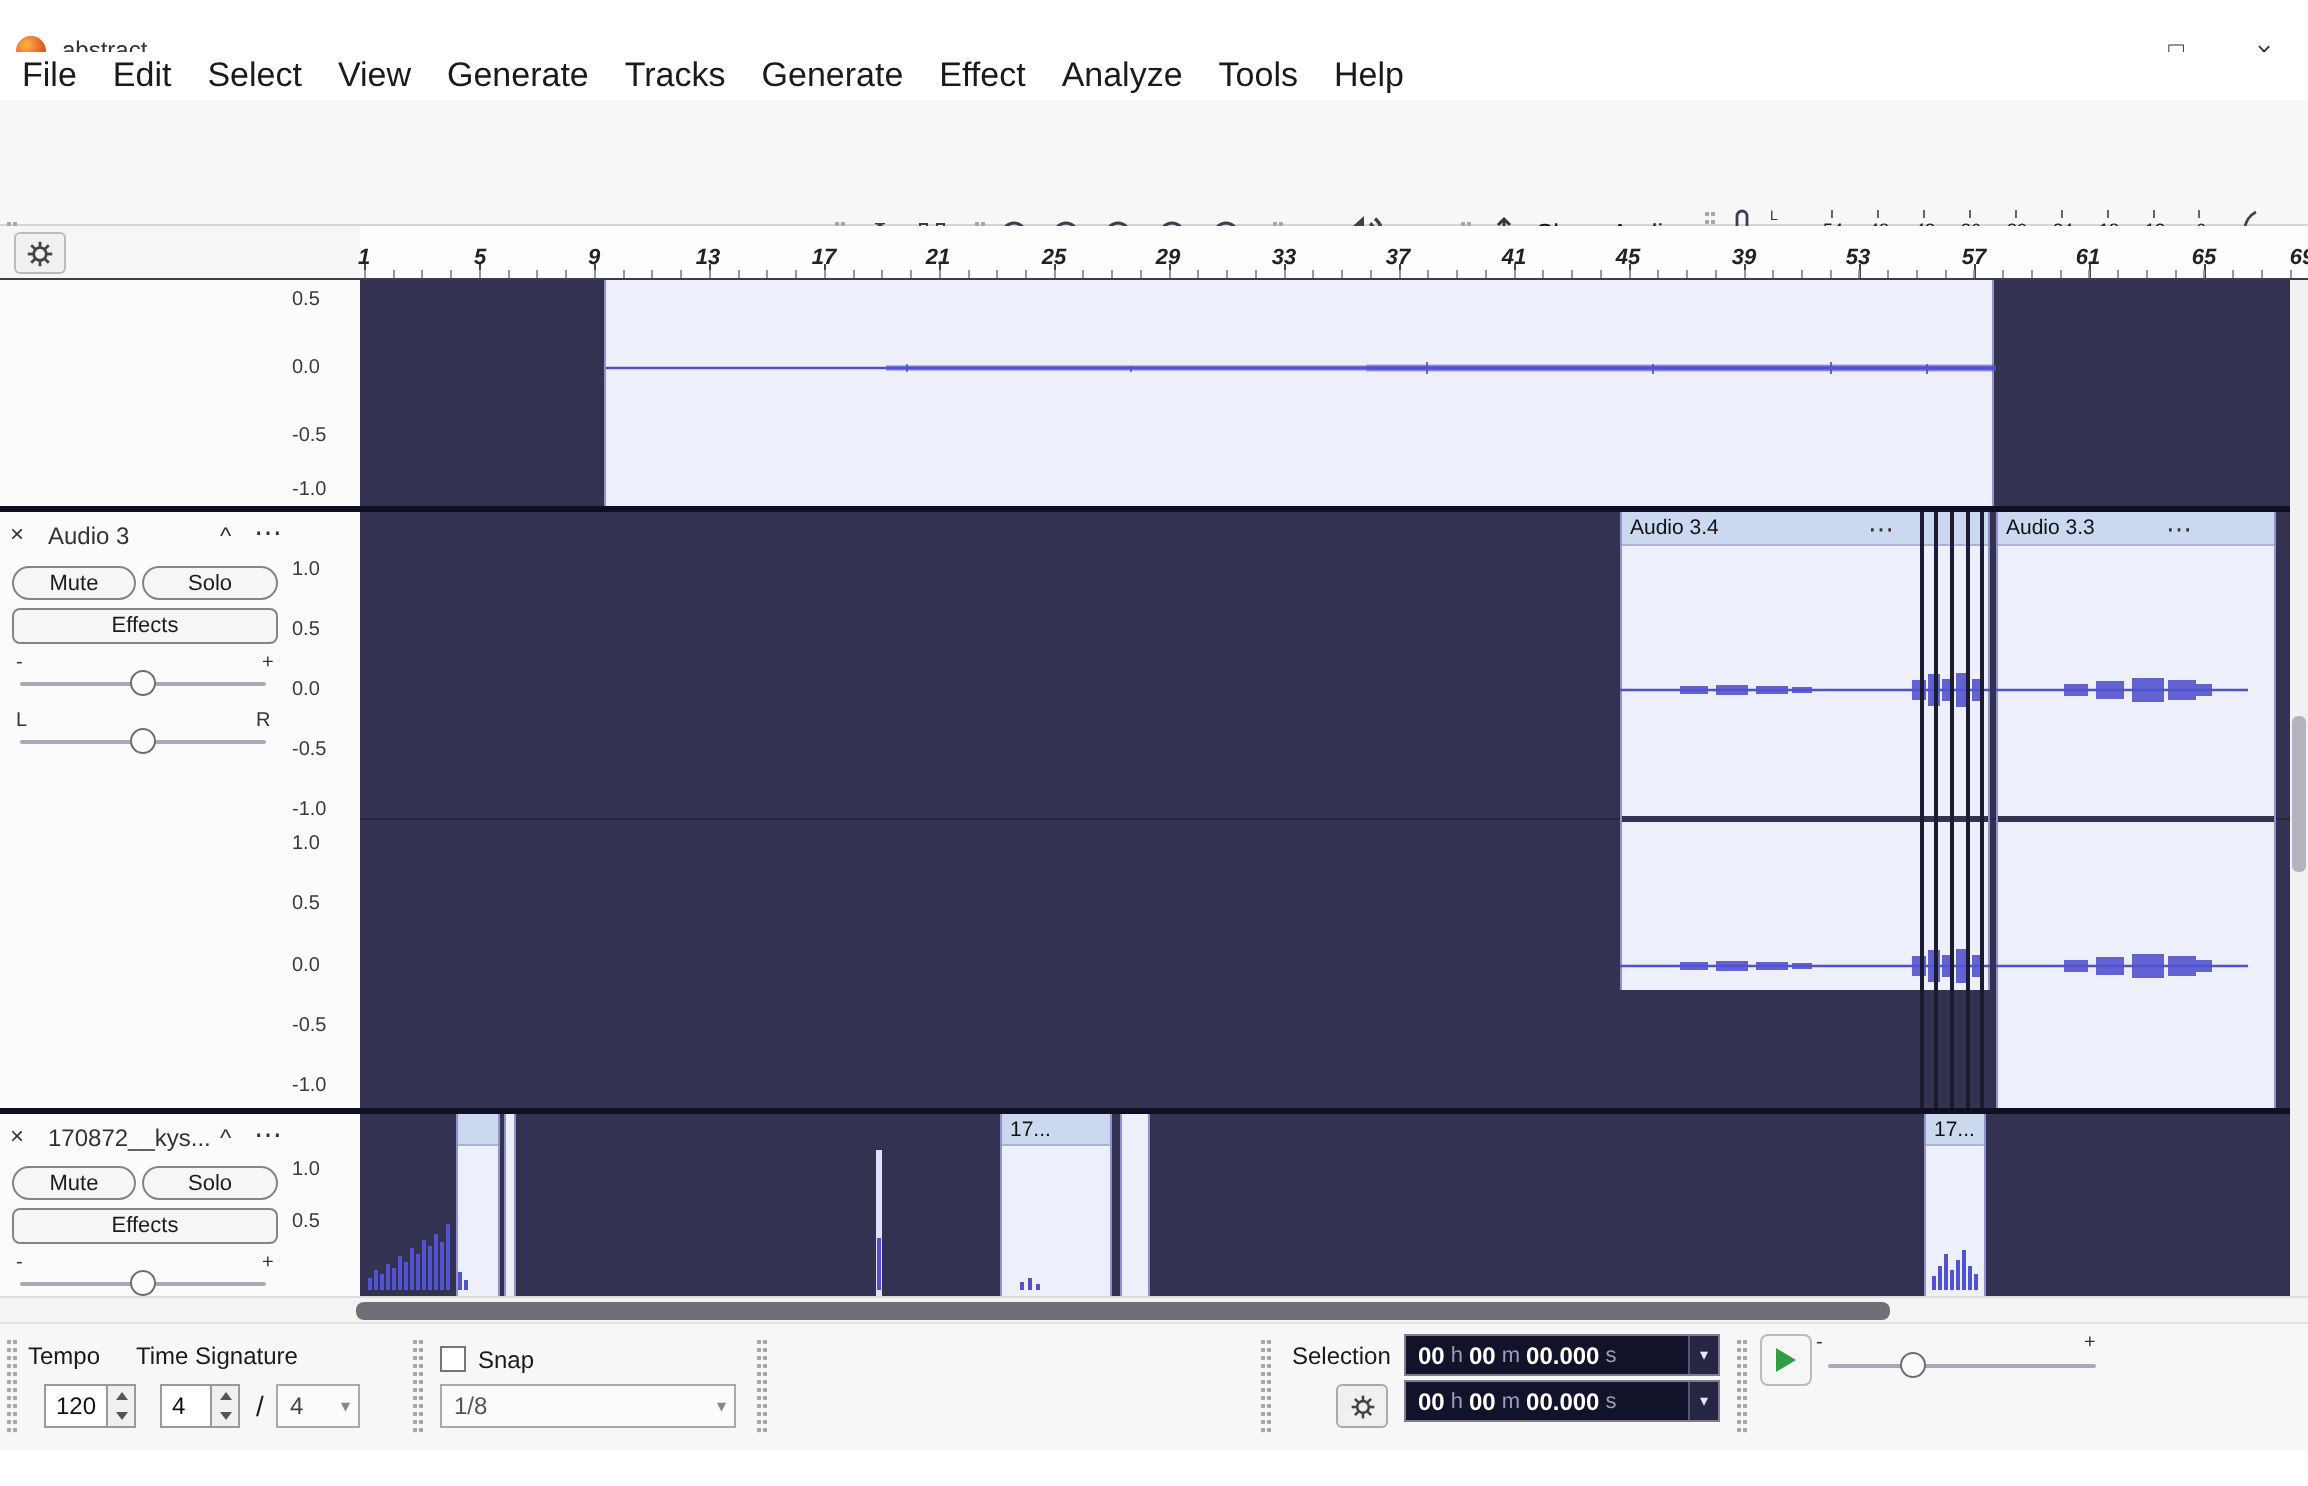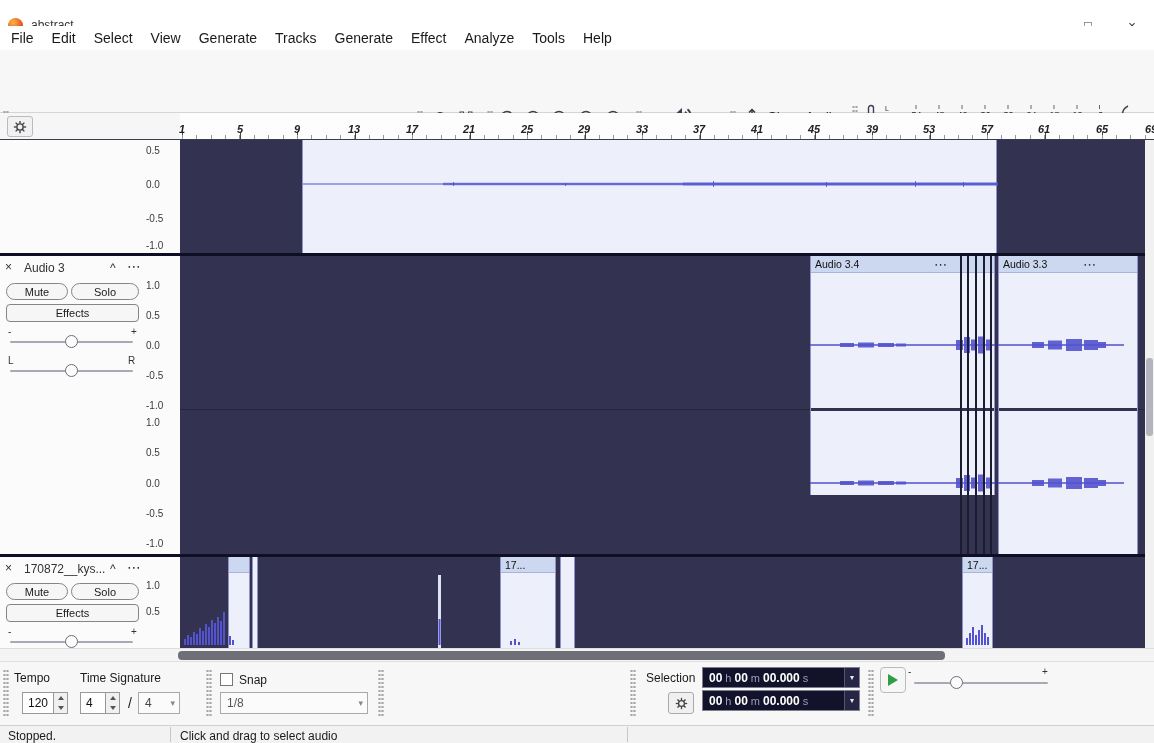--- a/index.html
+++ b/index.html
@@ -6,21 +6,21 @@
 body{font-family:"Liberation Sans","DejaVu Sans",sans-serif;background:#fff}
 .app{position:relative;width:1154px;height:743px;background:#fff;overflow:hidden;font-size:12px;color:#111}
 .abs{position:absolute}
 
 .titlebar{left:0;top:12px;width:1154px;height:26px;background:#fff;display:flex;align-items:center;padding-left:8px}
 .logo{width:15px;height:15px;border-radius:50%;background:radial-gradient(circle at 35% 35%,#ffb347,#e0541e 70%);display:inline-block;border-bottom:2px solid #2a4a8a}
 .title-text{margin-left:8px;font-size:12px;color:#333}
 .win-controls{position:absolute;right:0;top:0;display:flex}
 .win-btn{width:44px;height:26px;display:flex;align-items:center;justify-content:center;font-size:13px;color:#333}
 .menubar{left:0;top:26px;width:1154px;height:24px;background:#fff;display:flex;align-items:center;padding-left:2px}
-.menu-item{padding:3px 9px;font-size:14px;color:#1a1a1a}
+.menu-item{padding:3px 9px;font-size:17px;color:#1a1a1a}
 
 .toolbar{left:0;top:50px;width:1154px;height:63px;background:#f7f7f7;border-bottom:1px solid #d5d5d5}
 .grip{position:absolute;width:6px;background-image:radial-gradient(circle,#a6a6a6 1px,transparent 1.3px);background-size:3px 4px}
 .tbtn{position:absolute;width:40px;height:44px;top:57px;border-radius:5px;display:flex;align-items:center;justify-content:center}
 .sbtn{position:absolute;width:24px;height:24px;display:flex;align-items:center;justify-content:center}
 .lbl13{font-size:13px;color:#1a1a1a}
 .meter-num{position:absolute;transform:translateX(-50%);font-size:9px;color:#222;top:8px}
 .meter-num::before{content:"";position:absolute;left:50%;top:-5px;height:4px;width:1px;background:#666}
 .mchan{position:absolute;font-size:7px;line-height:8px;color:#333}
 
@@ -589,21 +589,21 @@
     <span class="blabel" style="left:14px;top:9px">Tempo</span>
     <div class="field" style="left:22px;top:30px;width:32px">120</div>
     <div class="spin" style="left:54px;top:30px">
         <i>
           <span class="aru"></span>
         </i>
         <i>
           <span class="ard"></span>
         </i>
       </div>
-    <span class="blabel" style="left:80px;top:9px">Time Signature</span>
+    <span class="blabel" style="left:68px;top:9px">Time Signature</span>
     <div class="field" style="left:80px;top:30px;width:26px">4</div>
     <div class="spin" style="left:106px;top:30px">
         <i>
           <span class="aru"></span>
         </i>
         <i>
           <span class="ard"></span>
         </i>
       </div>
     <span class="blabel" style="left:128px;top:33px;font-size:14px">/</span>
@@ -667,20 +667,14 @@
     <div class="grip" style="left:868px;top:7px;height:48px"></div>
     <span class="abs" style="left:880px;top:5px;width:26px;height:26px;border:1px solid #bbb;border-radius:4px;background:#f6f6f6;display:flex;align-items:center;justify-content:center">
       <span style="width:0;height:0;border-top:6px solid transparent;border-bottom:6px solid transparent;border-left:10px solid #2f9e44"></span>
     </span>
     <span class="pm" style="left:908px;top:4px">-</span>
     <span class="pm" style="left:1042px;top:4px">+</span>
     <span class="groove" style="left:914px;top:20px;width:134px"></span>
     <span class="thumb" style="left:950px;top:14px"></span>
   </div>
 
-  <div class="abs statusbar">
-    <span class="sbtext" style="left:8px">Stopped.</span>
-    <span class="vsep" style="left:170px"></span>
-    <span class="sbtext" style="left:180px">Click and drag to select audio</span>
-    <span class="vsep" style="left:627px"></span>
-  </div>
 
 </div>
 
 </body></html>

